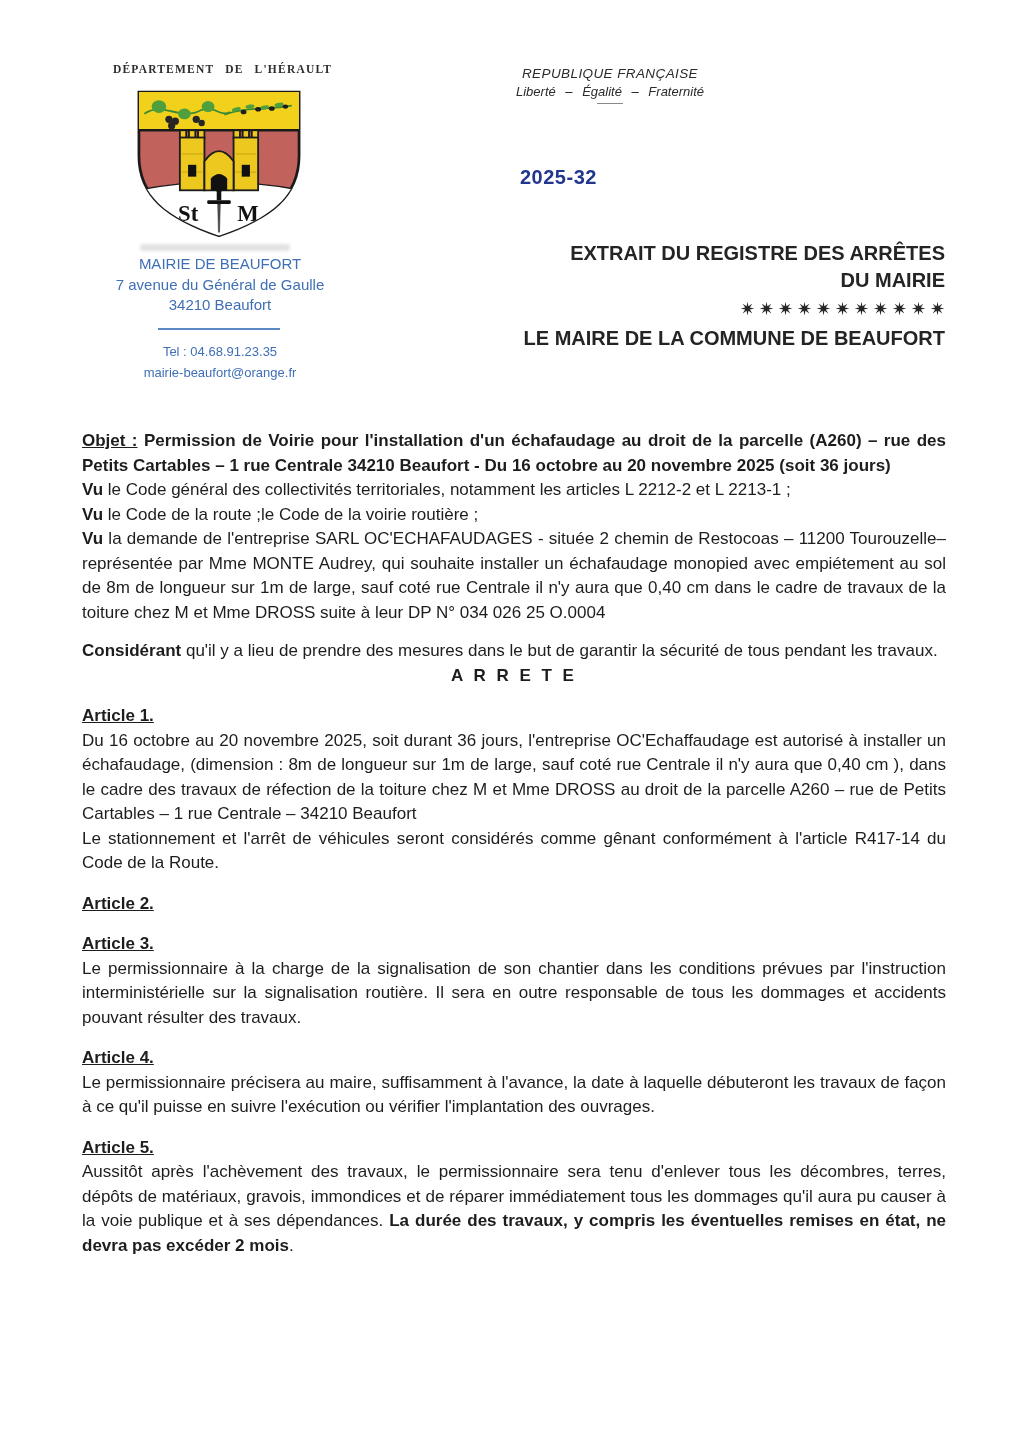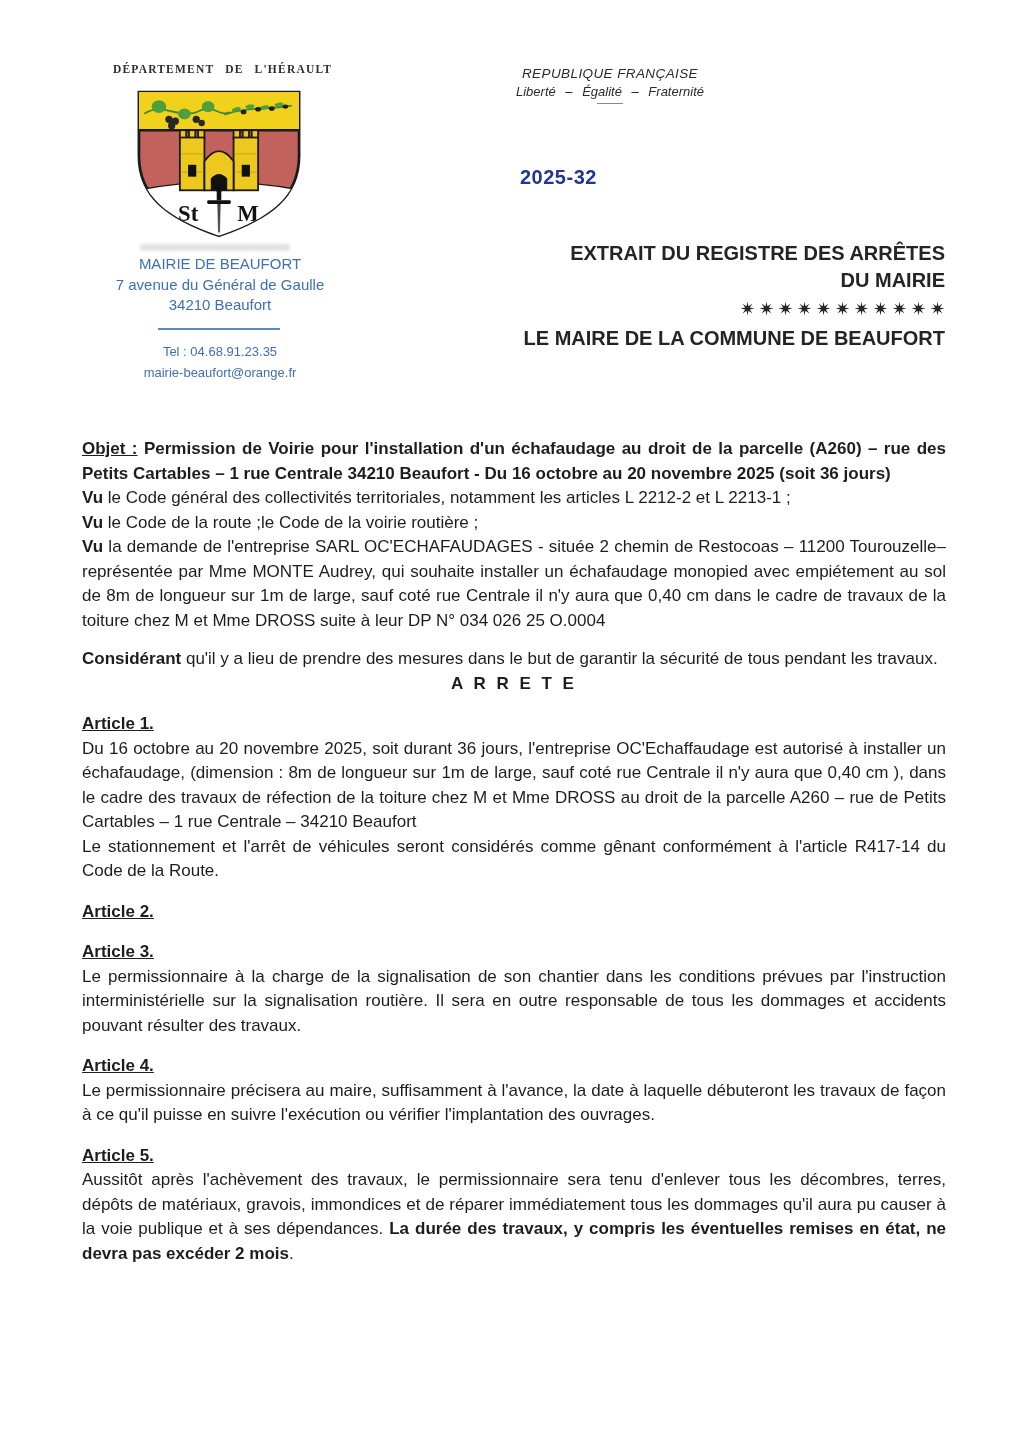--- a/index.html
+++ b/index.html
@@ -27,21 +27,21 @@
   .doc-number{position:absolute;left:520px;top:166px;font-size:20px;font-weight:bold;
     color:#21368f;letter-spacing:.5px;}
   .registry-block{position:absolute;left:420px;top:240px;width:525px;text-align:right;color:#242424;}
   .registry-line{font-size:20px;font-weight:bold;line-height:27px;}
   .stars-row{display:flex;justify-content:flex-end;gap:4px;margin-top:7px;}
   .star{width:15px;height:15px;fill:#262626;}
   .mayor-line{font-size:20px;font-weight:bold;margin-top:11px;}
 
   
   .doc-body{position:absolute;left:82px;top:429px;width:864px;
-    font-size:17px;line-height:24.5px;text-align:justify;color:#1d1d1d;margin-top:8px;}
+    font-size:17px;line-height:24.5px;text-align:justify;color:#1d1d1d;}
   .doc-body p{margin:0;}
   .objet-para{font-weight:bold;margin-bottom:12px;}
   .objet-label{text-decoration:underline;}
   .vu-group{margin-bottom:14px;}
   .lead-bold{font-weight:bold;}
   .considerant-para{margin-bottom:10px;}
   .arrete-heading{text-align:center;font-weight:bold;font-size:17px;
     letter-spacing:3px;margin:10px 0 14px;}
   .article{margin-top:16px;}
   .article-title{font-weight:bold;text-decoration:underline;}

